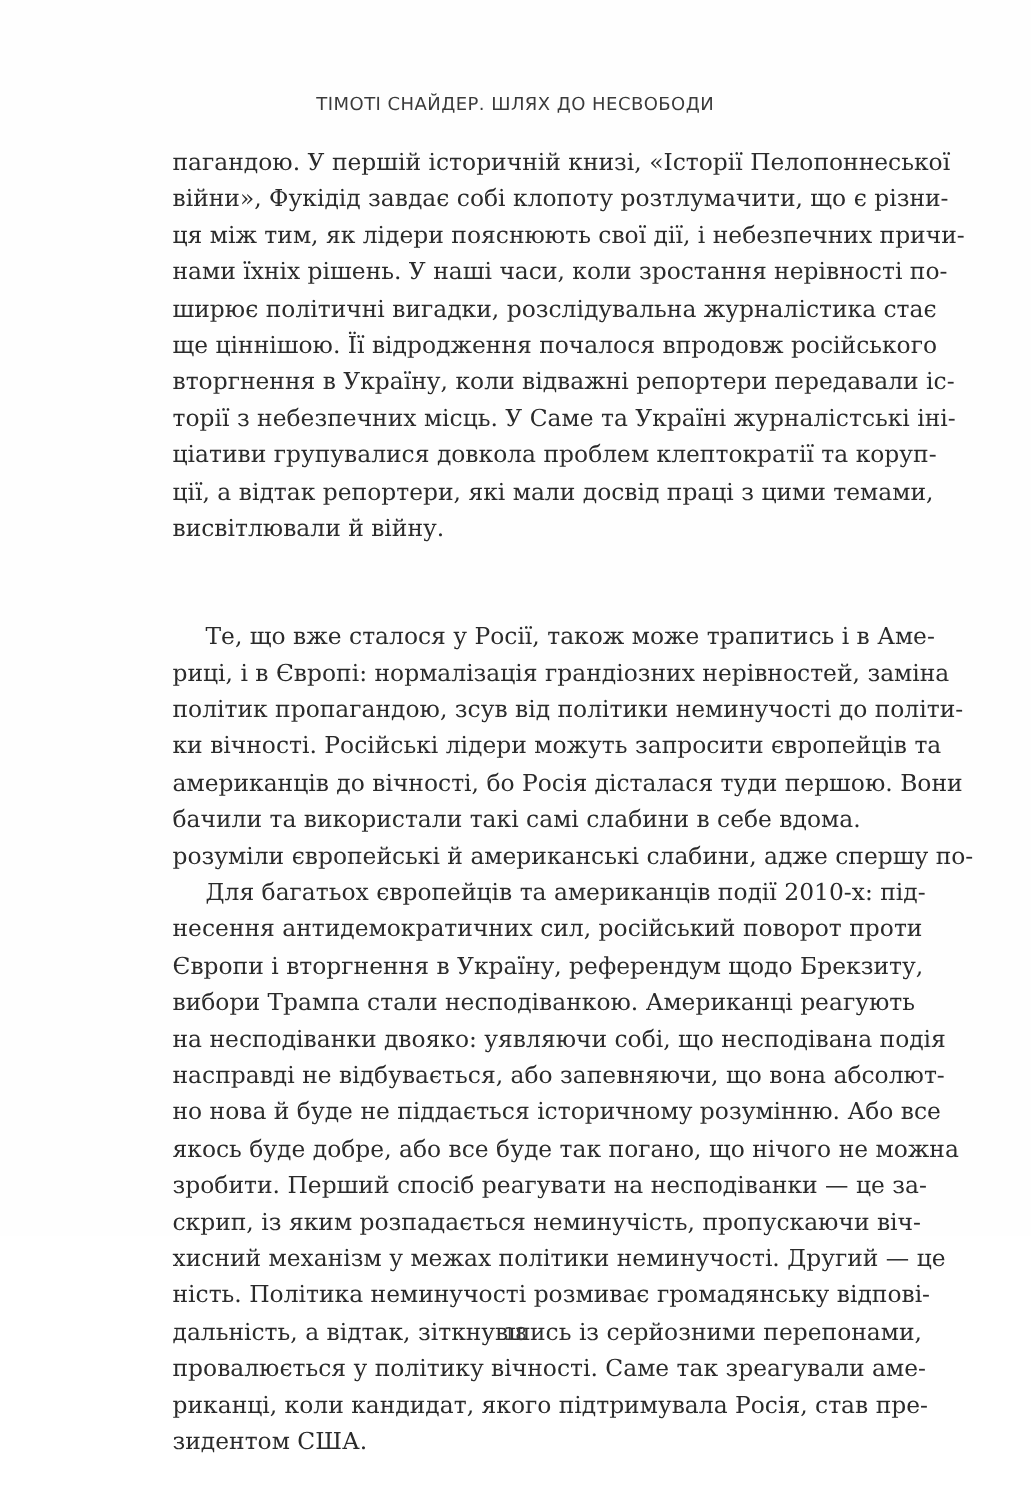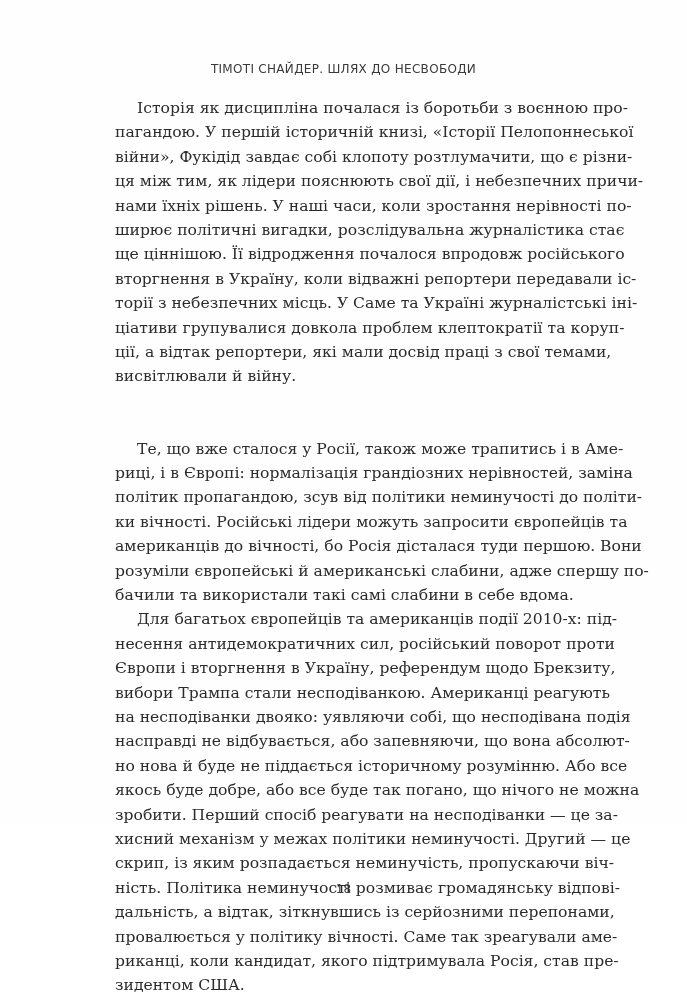--- a/index.html
+++ b/index.html
@@ -25,55 +25,54 @@
   }
 </style>
 </head>
 <body>
 
 <div class="page">
   <div class="running-head">ТІМОТІ СНАЙДЕР. ШЛЯХ ДО НЕСВОБОДИ</div>
 
   <div class="text">
     <div class="paragraph">
-        <span class="line indent">Історія як дисципліна почалася із боротьби з воєнною про-</span>
         <span class="line">пагандою. У першій історичній книзі, «Історії Пелопоннеської</span>
         <span class="line">війни», Фукідід завдає собі клопоту розтлумачити, що є різни-</span>
         <span class="line">ця між тим, як лідери пояснюють свої дії, і небезпечних причи-</span>
         <span class="line">нами їхніх рішень. У наші часи, коли зростання нерівності по-</span>
         <span class="line">ширює політичні вигадки, розслідувальна журналістика стає</span>
         <span class="line">ще ціннішою. Її відродження почалося впродовж російського</span>
         <span class="line">вторгнення в Україну, коли відважні репортери передавали іс-</span>
         <span class="line">торії з небезпечних місць. У Саме та Україні журналістські іні-</span>
         <span class="line">ціативи групувалися довкола проблем клептократії та коруп-</span>
-        <span class="line">ції, а відтак репортери, які мали досвід праці з свої темами,</span>
+        <span class="line">ції, а відтак репортери, які мали досвід праці з цими темами,</span>
         <span class="line last">висвітлювали й війну.</span>
       </div>
     <div class="para-gap"></div>
     <div class="paragraph">
         <span class="line indent">Те, що вже сталося у Росії, також може трапитись і в Аме-</span>
         <span class="line">риці, і в Європі: нормалізація грандіозних нерівностей, заміна</span>
         <span class="line">політик пропагандою, зсув від політики неминучості до політи-</span>
         <span class="line">ки вічності. Російські лідери можуть запросити європейців та</span>
         <span class="line">американців до вічності, бо Росія дісталася туди першою. Вони</span>
+        <span class="line last">бачили та використали такі самі слабини в себе вдома.</span>
         <span class="line">розуміли європейські й американські слабини, адже спершу по-</span>
-        <span class="line last">бачили та використали такі самі слабини в себе вдома.</span>
       </div>
     <div class="paragraph">
         <span class="line indent">Для багатьох європейців та американців події 2010-х: під-</span>
         <span class="line">несення антидемократичних сил, російський поворот проти</span>
         <span class="line">Європи і вторгнення в Україну, референдум щодо Брекзиту,</span>
         <span class="line">вибори Трампа стали несподіванкою. Американці реагують</span>
         <span class="line">на несподіванки двояко: уявляючи собі, що несподівана подія</span>
         <span class="line">насправді не відбувається, або запевняючи, що вона абсолют-</span>
         <span class="line">но нова й буде не піддається історичному розумінню. Або все</span>
         <span class="line">якось буде добре, або все буде так погано, що нічого не можна</span>
         <span class="line">зробити. Перший спосіб реагувати на несподіванки — це за-</span>
+        <span class="line">скрип, із яким розпадається неминучість, пропускаючи віч-</span>
         <span class="line">хисний механізм у межах політики неминучості. Другий — це</span>
-        <span class="line">скрип, із яким розпадається неминучість, пропускаючи віч-</span>
         <span class="line">ність. Політика неминучості розмиває громадянську відпові-</span>
         <span class="line">дальність, а відтак, зіткнувшись із серйозними перепонами,</span>
         <span class="line">провалюється у політику вічності. Саме так зреагували аме-</span>
         <span class="line">риканці, коли кандидат, якого підтримувала Росія, став пре-</span>
         <span class="line last">зидентом США.</span>
       </div>
   </div>
 
   <div class="folio">18</div>
 </div>

